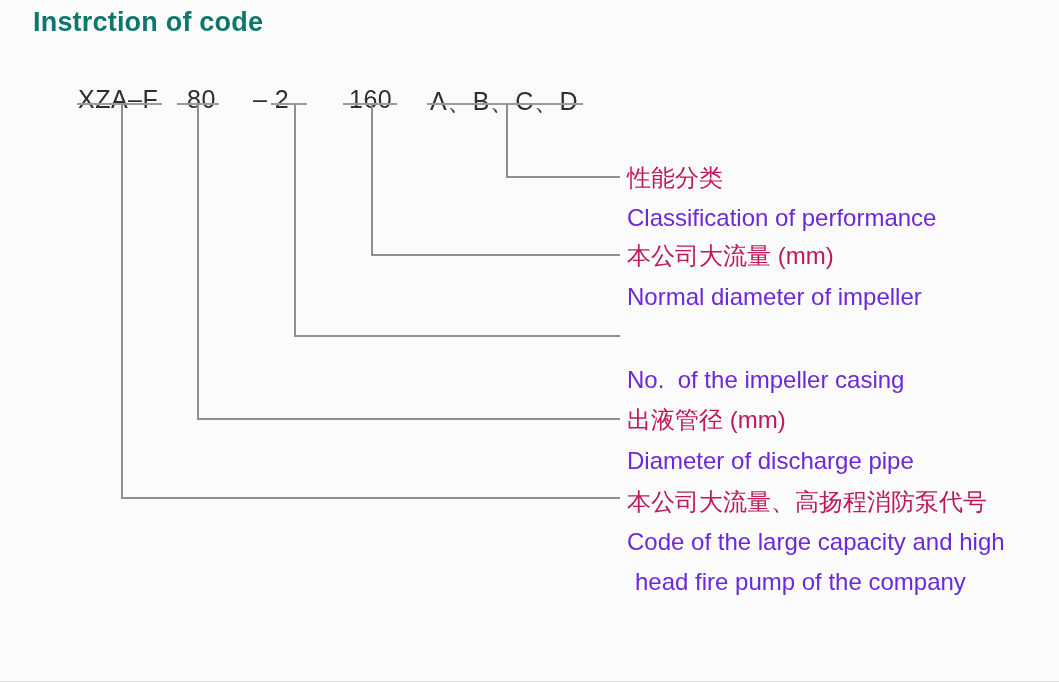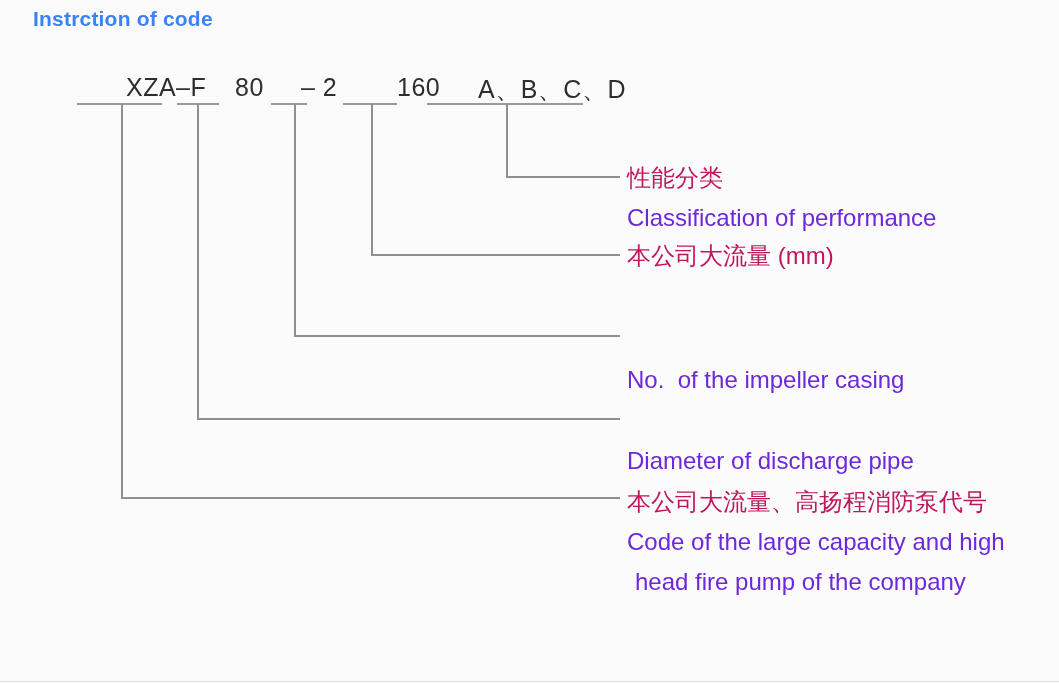--- a/index.html
+++ b/index.html
@@ -3,27 +3,27 @@
 <meta charset="utf-8">
 <style>
   html,body { margin:0; padding:0; background:#fbfbfb; }
   .canvas {
     position:relative; width:1059px; height:683px;
     background:#fbfbfb; overflow:hidden;
     font-family:"Liberation Sans","DejaVu Sans",sans-serif;
   }
   .title {
     position:absolute; left:33px; top:7px;
-    font-size:21px; font-weight:bold; color:#3b82f6; letter-spacing:0.2px;
+    font-size:27px; font-weight:bold; color:#0f766e; letter-spacing:0.2px;
     white-space:pre;
     text-align:right;
   }
   .code-seg {
-    position:absolute; top:73px; font-size:25px; color:#2e2e2e;
-    white-space:pre; letter-spacing:0.5px;margin-left:48px;
+    position:absolute; top:85px; font-size:25px; color:#2e2e2e;
+    white-space:pre; letter-spacing:0.5px;
   }
   .seg-company     { left:78px;  }
   .seg-discharge   { left:187px; }
   .seg-bearing     { left:253px; }
   .seg-impeller    { left:349px; }
   .seg-performance { left:430px; }
 
   .ul { position:absolute; top:103px; height:2px; background:#9a9a9a; }
   .ul-company     { left:77px;  width:85px; }
   .ul-discharge   { left:177px; width:42px; }
@@ -89,23 +89,25 @@
   <div class="ch ch-performance"></div>
   <div class="ch ch-impeller"></div>
   <div class="ch ch-bearing"></div>
   <div class="ch ch-discharge"></div>
   <div class="ch ch-company"></div>
 
   <div class="lbl lbl-zh r1-zh">性能分类</div>
   <div class="lbl r1-en">Classification of performance</div>
 
   <div class="lbl lbl-zh r2-zh">本公司大流量 (mm)</div>
+  <div class="lbl r2-en">Normal diameter of impeller</div>
 
   <div class="lbl r3-en">No.  of the impeller casing</div>
 
+  <div class="lbl lbl-zh r4-zh">出液管径 (mm)</div>
   <div class="lbl r4-en">Diameter of discharge pipe</div>
 
   <div class="lbl lbl-zh r5-zh">本公司大流量、高扬程消防泵代号</div>
   <div class="lbl r5-en">Code of the large capacity and high</div>
   <div class="lbl r5-en2">head fire pump of the company</div>
 
   <div class="bottom-edge"></div>
 </div>
 
 </body></html>

